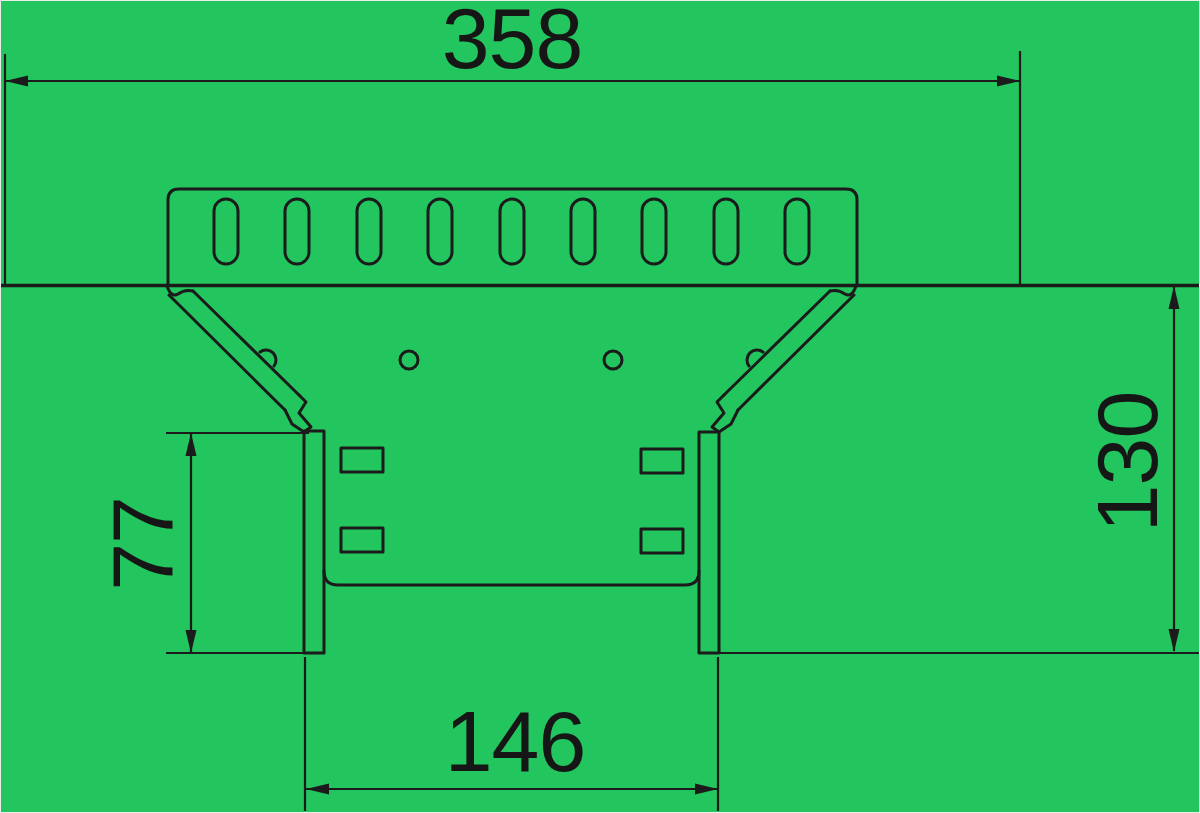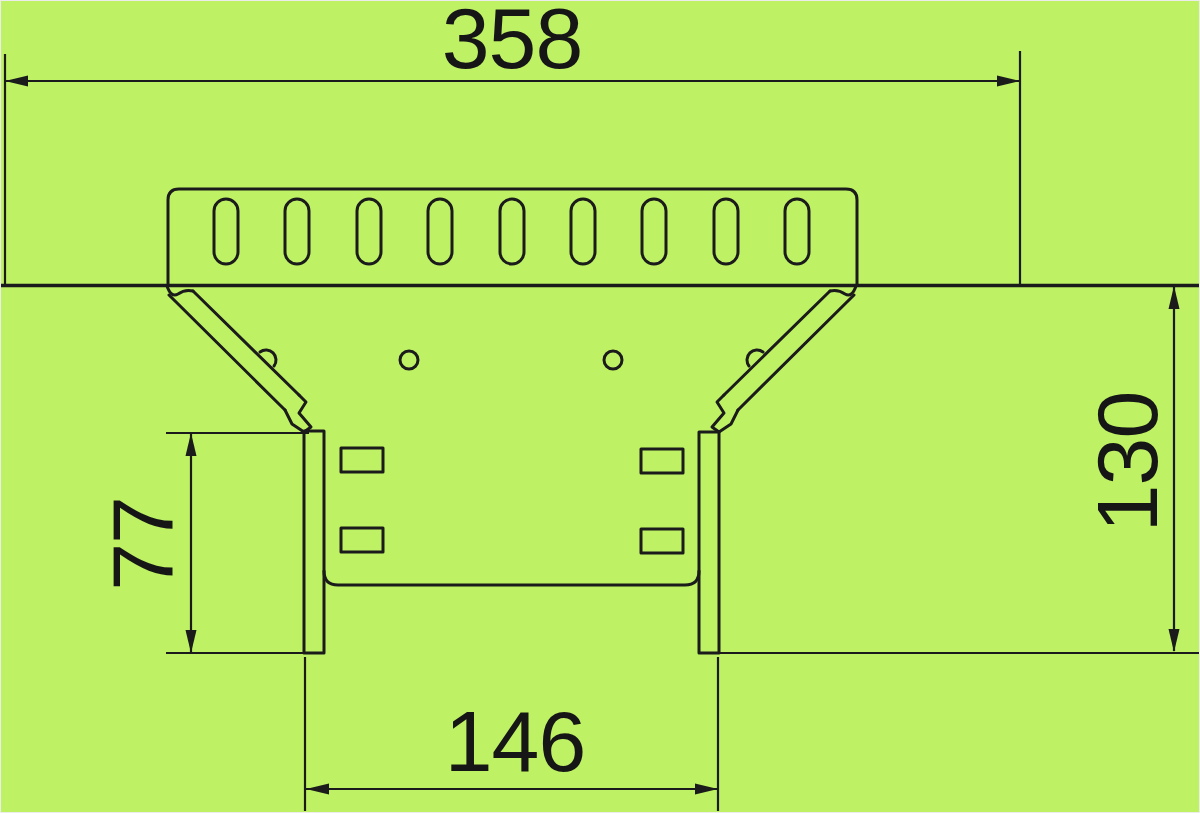--- a/index.html
+++ b/index.html
@@ -5,21 +5,21 @@
   html, body {
     margin: 0;
     padding: 0;
     background: #ffffff;
     font-family: "Liberation Sans", sans-serif;
   }
   .stage {
     position: relative;
     width: 1200px;
     height: 813px;
-    background: #bef264;
+    background: #22c55e;
     overflow: hidden;
     box-sizing: border-box;
     border: 1px solid #ececec;
   }
   svg { display: block; }
   .obj   { fill: none; stroke: #1b1b1b; stroke-width: 3;   stroke-linecap: round; stroke-linejoin: round; }
   .obj-thick { fill: none; stroke: #1b1b1b; stroke-width: 3.4; stroke-linecap: butt; }
   .dim   { fill: none; stroke: #1b1b1b; stroke-width: 2.2; stroke-linecap: butt; }
   .arrow { fill: #1b1b1b; stroke: none; }
   .dimtext {

